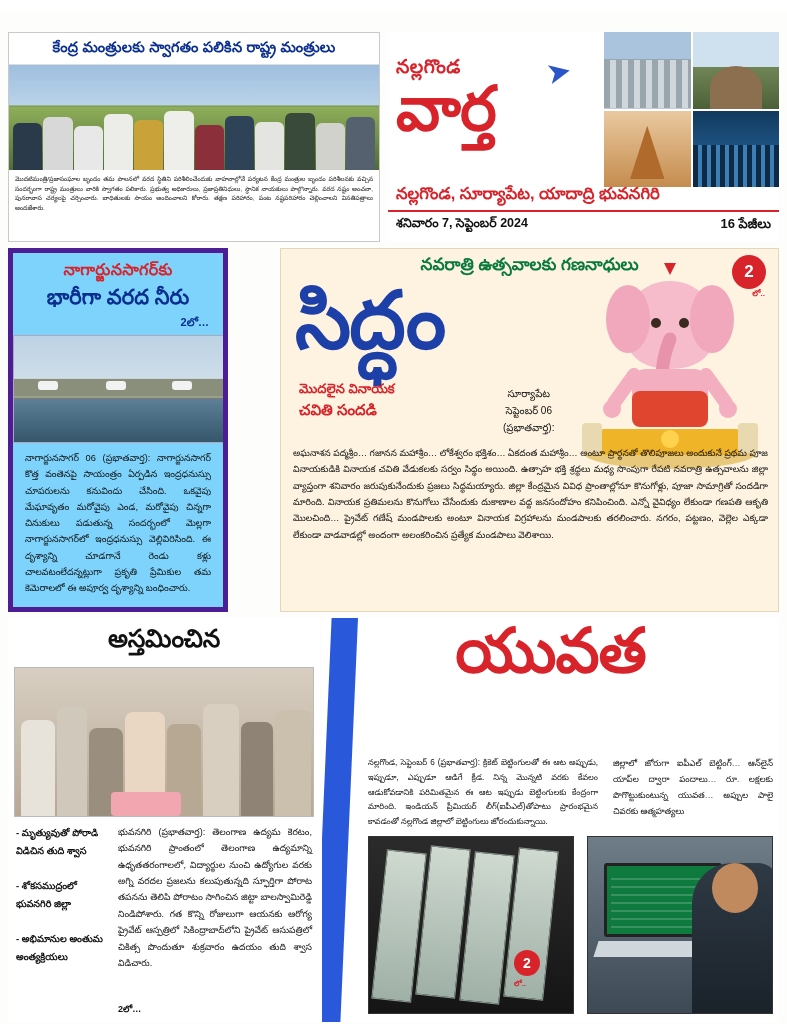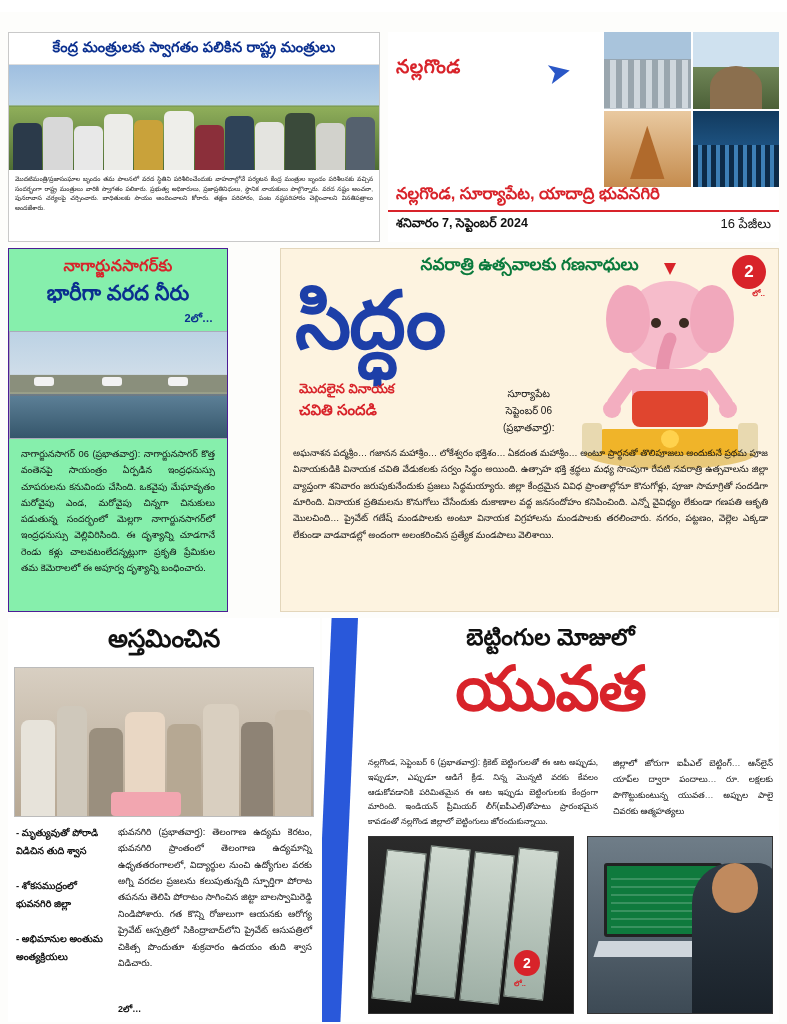--- a/index.html
+++ b/index.html
@@ -112,30 +112,30 @@
   .mh-rule {
     position: absolute; left: 0; right: 0; top: 178px;
     height: 2px; background: #d8232a;
   }
   .mh-date {
     position: absolute; left: 8px; top: 184px;
     font-size: 12.5px; font-weight: bold; color: #111;
   }
   .mh-pages {
     position: absolute; right: 8px; top: 184px;
-    font-size: 13px; font-weight: normal; color: #111;
+    font-size: 13px; font-weight: bold; color: #111;
   }
 
   
   .col-left {
     position: absolute;
     left: 8px; top: 236px;
     width: 220px; height: 364px;
-    border: 1px solid #4c1d95;
-    background: #86efac;
+    border: 5px solid #4c1d95;
+    background: #7dd3fc;
     overflow: hidden;
   }
   .cl-h1 {
     text-align: center; color: #d8232a; font-weight: bold;
     font-size: 16px; padding-top: 8px; letter-spacing: .3px;
   }
   .cl-h2 {
     text-align: center; color: #0a2f8f; font-weight: bold;
     font-size: 21px; padding-top: 2px;
   }
@@ -353,20 +353,21 @@
 
   <div class="masthead">
     <div class="mh-photos">
       <div class="mh-ph ph-dam"></div>
       <div class="mh-ph ph-hill"></div>
       <div class="mh-ph ph-temple"></div>
       <div class="mh-ph ph-city"></div>
     </div>
     <div class="mh-title-small">నల్లగొండ</div>
     <div class="mh-bird">➤</div>
+    <div class="mh-title-big">వార్త</div>
     <div class="mh-editions">నల్లగొండ, సూర్యాపేట, యాదాద్రి భువనగిరి</div>
     <div class="mh-rule"></div>
     <div class="mh-date">శనివారం 7, సెప్టెంబర్ 2024</div>
     <div class="mh-pages">16 పేజీలు</div>
   </div>
 
   <div class="col-left">
     <div class="cl-h1">నాగార్జునసాగర్‌కు</div>
     <div class="cl-h2">భారీగా వరద నీరు</div>
     <div class="cl-jump">2లో…</div>
@@ -434,21 +435,20 @@
 - శోకసముద్రంలో భువనగిరి జిల్లా
 
 - అభిమానుల అంతుమ అంత్యక్రియలు</div>
       <div class="bl-c2">భువనగిరి (ప్రభాతవార్త): తెలంగాణ ఉద్యమ కెరటం, భువనగిరి ప్రాంతంలో తెలంగాణ ఉద్యమాన్ని ఉధృతతరంగాలలో, విద్యార్థుల నుంచి ఉద్యోగుల వరకు అగ్ని వరదల ప్రజలను కలుపుతున్నది స్ఫూర్తిగా పోరాట తపనను తెలిపి పోరాటం సాగించిన జిట్టా బాలస్వామిరెడ్డి నిండిపోశారు. గత కొన్ని రోజులుగా ఆయనకు ఆరోగ్య ప్రైవేట్ ఆస్పత్రిలో సికింద్రాబాద్‌లోని ప్రైవేట్ ఆసుపత్రిలో చికిత్స పొందుతూ శుక్రవారం ఉదయం తుది శ్వాస విడిచారు.</div>
     </div>
     <div class="bl-jump">2లో…</div>
   </div>
 
   <div class="bottom-right">
     <div class="br-swoosh"></div>
-    <div class="br-h1">బెట్టింగుల మోజులో</div>
     <div class="br-h2">యువత</div>
     <div class="br-dateline">నల్లగొండ, సెప్టెంబర్ 6 (ప్రభాతవార్త): క్రికెట్ బెట్టింగులతో ఈ ఆట అప్పుడు, ఇప్పుడూ, ఎప్పుడూ ఆడిగే క్రీడ. నిన్న మొన్నటి వరకు కేవలం ఆడుకోవడానికి పరిమితమైన ఈ ఆట ఇప్పుడు బెట్టింగులకు కేంద్రంగా మారింది. ఇండియన్ ప్రీమియర్ లీగ్‌(ఐపీఎల్)తోపాటు ప్రారంభమైన కావడంతో నల్లగొండ జిల్లాలో బెట్టింగులు జోరందుకున్నాయి.</div>
     <div class="br-right-col">జిల్లాలో జోరుగా ఐపీఎల్ బెట్టింగ్‌… ఆన్‌లైన్ యాప్‌ల ద్వారా పందాలు… రూ. లక్షలకు పొగొట్టుకుంటున్న యువత… అప్పుల పాలై చివరకు ఆత్మహత్యలు</div>
 
     <div class="br-money">
       <div class="note" style="left:10px;top:14px"></div>
       <div class="note" style="left:54px;top:10px"></div>
       <div class="note" style="left:98px;top:16px"></div>
       <div class="note" style="left:142px;top:12px"></div>
     </div>

